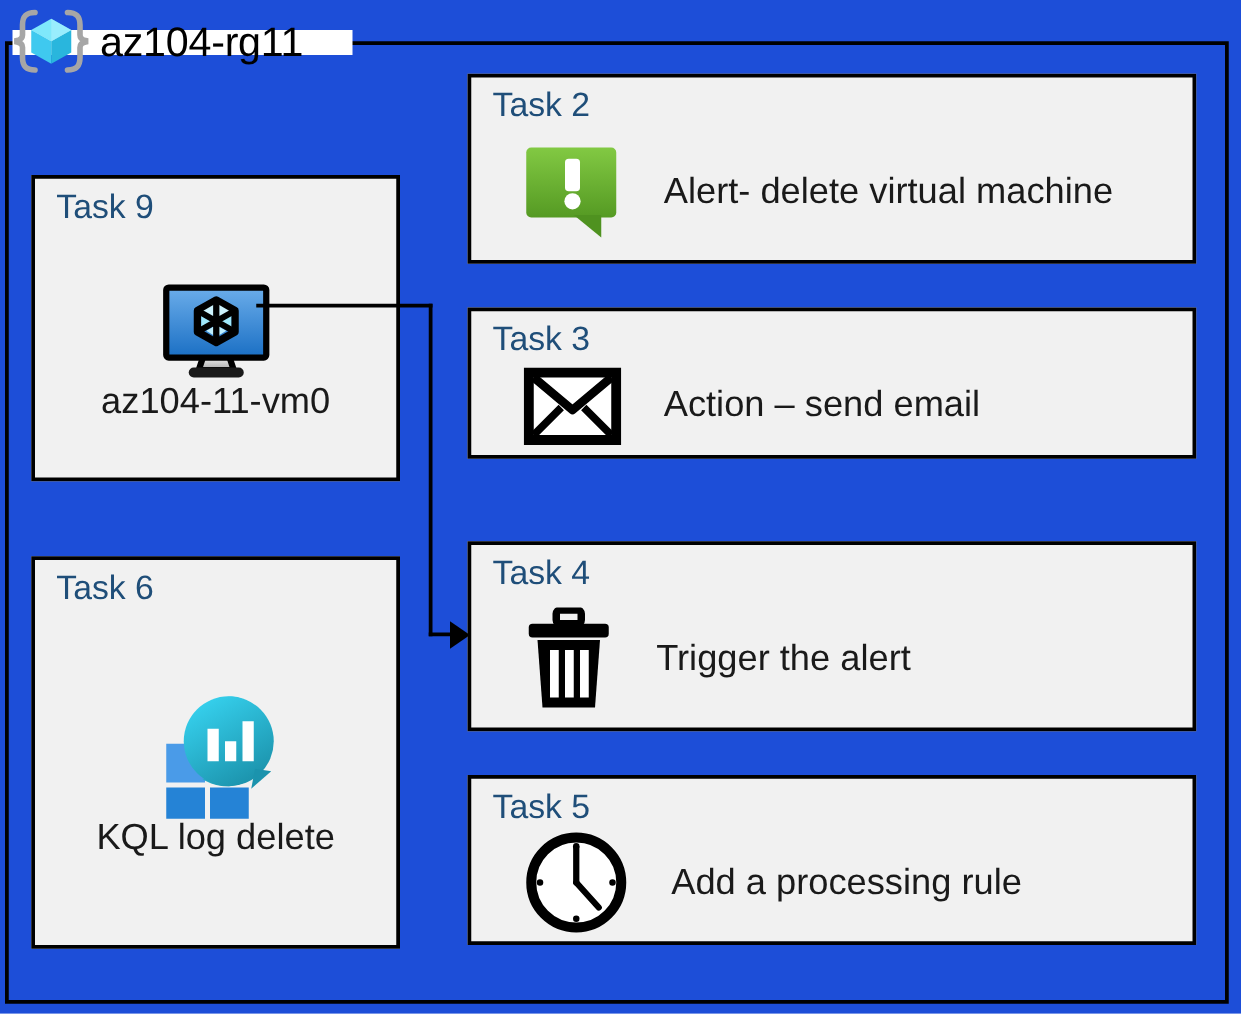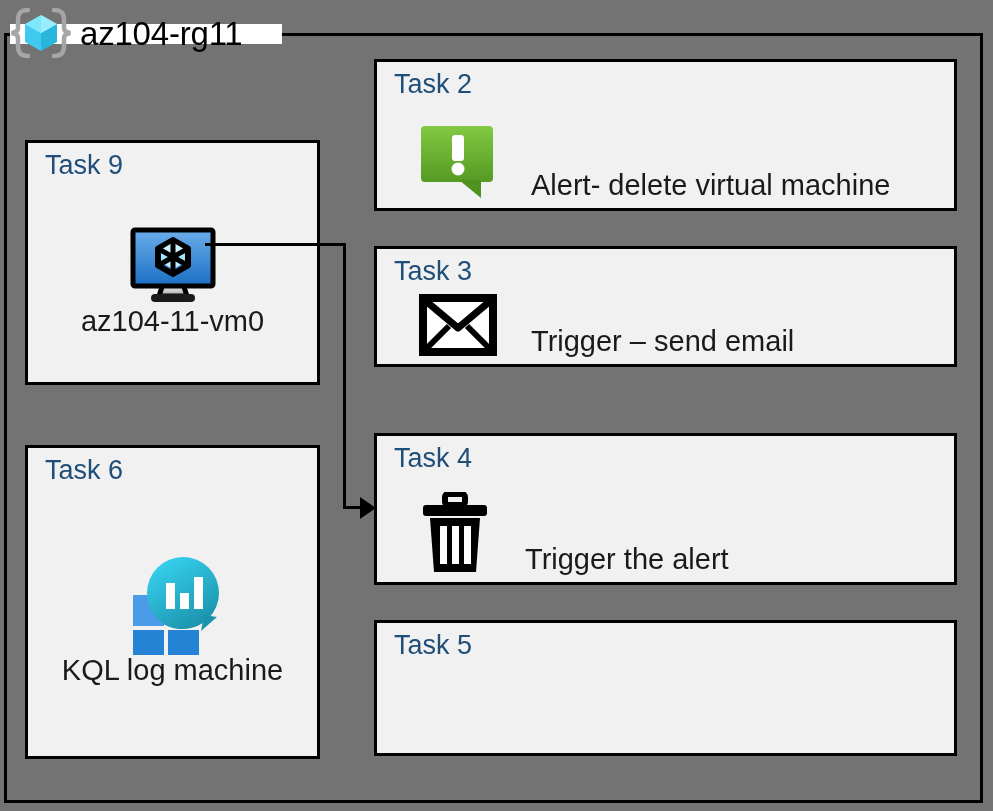--- a/index.html
+++ b/index.html
@@ -8,21 +8,21 @@
     background: #ffffff;
   }
   body {
     font-family: "Liberation Sans", sans-serif;
     -webkit-font-smoothing: antialiased;
   }
   #canvas {
     position: relative;
     width: 993px;
     height: 811px;
-    background: #737373;
+    background: #1d4ed8;
     overflow: hidden;
   }
 
   
   .rg-border {
     position: absolute;
     left: 4px;
     top: 33px;
     width: 979px;
     height: 770px;
@@ -101,21 +101,21 @@
   }
   
   .task-box.wide .body {
     position: absolute;
     left: 42px;
     right: 10px;
     top: 44px;
     bottom: 8px;
     display: flex;
     flex-direction: row;
-    align-items: flex-end;
+    align-items: center;
     gap: 34px;
   }
   .icon-slot {
     flex: 0 0 auto;
     display: flex;
     align-items: center;
     justify-content: center;
   }
 
   
@@ -223,21 +223,21 @@
   <div class="task-box wide" style="left:374px; top:246px; width:583px; height:121px;">
     <span class="task-label">Task 3</span>
     <div class="body">
       <span class="icon-slot">
         <svg width="78" height="62" viewBox="0 0 78 62" xmlns="http://www.w3.org/2000/svg">
           <rect x="4" y="4" width="70" height="54" fill="#ffffff" stroke="#000" stroke-width="8"></rect>
           <path d="M8 8 L39 34 L70 8" fill="none" stroke="#000" stroke-width="7" stroke-linejoin="round"></path>
           <path d="M8 54 L30 32 M70 54 L48 32" fill="none" stroke="#000" stroke-width="6"></path>
         </svg>
       </span>
-      <span class="task-caption">Trigger – send email</span>
+      <span class="task-caption">Action – send email</span>
     </div>
   </div>
 
   <div class="task-box wide" style="left:374px; top:433px; width:583px; height:152px;">
     <span class="task-label">Task 4</span>
     <div class="body">
       <span class="icon-slot">
         <svg width="72" height="82" viewBox="0 0 72 82" xmlns="http://www.w3.org/2000/svg">
 
           <rect x="26" y="2" width="20" height="11" rx="3" fill="none" stroke="#000" stroke-width="6"></rect>
@@ -250,20 +250,35 @@
           <rect x="33" y="34" width="7" height="38" fill="#ffffff"></rect>
           <rect x="45" y="34" width="7" height="38" fill="#ffffff"></rect>
         </svg>
       </span>
       <span class="task-caption">Trigger the alert</span>
     </div>
   </div>
 
   <div class="task-box wide" style="left:374px; top:620px; width:583px; height:136px;">
     <span class="task-label">Task 5</span>
+    <div class="body">
+      <span class="icon-slot">
+        <svg width="84" height="84" viewBox="0 0 84 84" xmlns="http://www.w3.org/2000/svg">
+          <circle cx="42" cy="42" r="36" fill="#ffffff" stroke="#000" stroke-width="8"></circle>
+          <circle cx="42" cy="13" r="2.6" fill="#000"></circle>
+          <circle cx="42" cy="71" r="2.6" fill="#000"></circle>
+          <circle cx="13" cy="42" r="2.6" fill="#000"></circle>
+          <circle cx="71" cy="42" r="2.6" fill="#000"></circle>
+
+          <path d="M42 42 L42 14" stroke="#000" stroke-width="5" stroke-linecap="round"></path>
+          <path d="M42 42 L60 62" stroke="#000" stroke-width="5" stroke-linecap="round"></path>
+        </svg>
+      </span>
+      <span class="task-caption">Add a processing rule</span>
+    </div>
   </div>
 
   <div class="task-box square" style="left:25px; top:445px; width:295px; height:314px;">
     <span class="task-label">Task 6</span>
     <div class="body">
       <span class="icon-slot">
         <svg width="104" height="100" viewBox="0 0 104 100" xmlns="http://www.w3.org/2000/svg">
           <defs>
             <linearGradient id="kqlTeal" x1="0.2" y1="0" x2="0.8" y2="1">
               <stop offset="0%" stop-color="#37d3f0"></stop>
@@ -277,21 +292,21 @@
 
           <path d="M60 2 A36 36 0 1 1 40.5 68 L76 68 L92 48 A36 36 0 0 0 60 2 Z" fill="url(#kqlTeal)"></path>
           <circle cx="62" cy="38" r="36" fill="url(#kqlTeal)"></circle>
           <path d="M83 60 L96 62 L80 76 Z" fill="#1b93ad"></path>
 
           <rect x="45" y="28" width="9" height="26" fill="#ffffff"></rect>
           <rect x="59" y="38" width="9" height="16" fill="#ffffff"></rect>
           <rect x="73" y="22" width="9" height="32" fill="#ffffff"></rect>
         </svg>
       </span>
-      <span class="task-caption">KQL log machine</span>
+      <span class="task-caption">KQL log delete</span>
     </div>
   </div>
 
   <div>
     <div class="conn conn-h1"></div>
     <div class="conn conn-v"></div>
     <div class="conn conn-h2"></div>
     <div class="conn-arrow"></div>
   </div>
 

